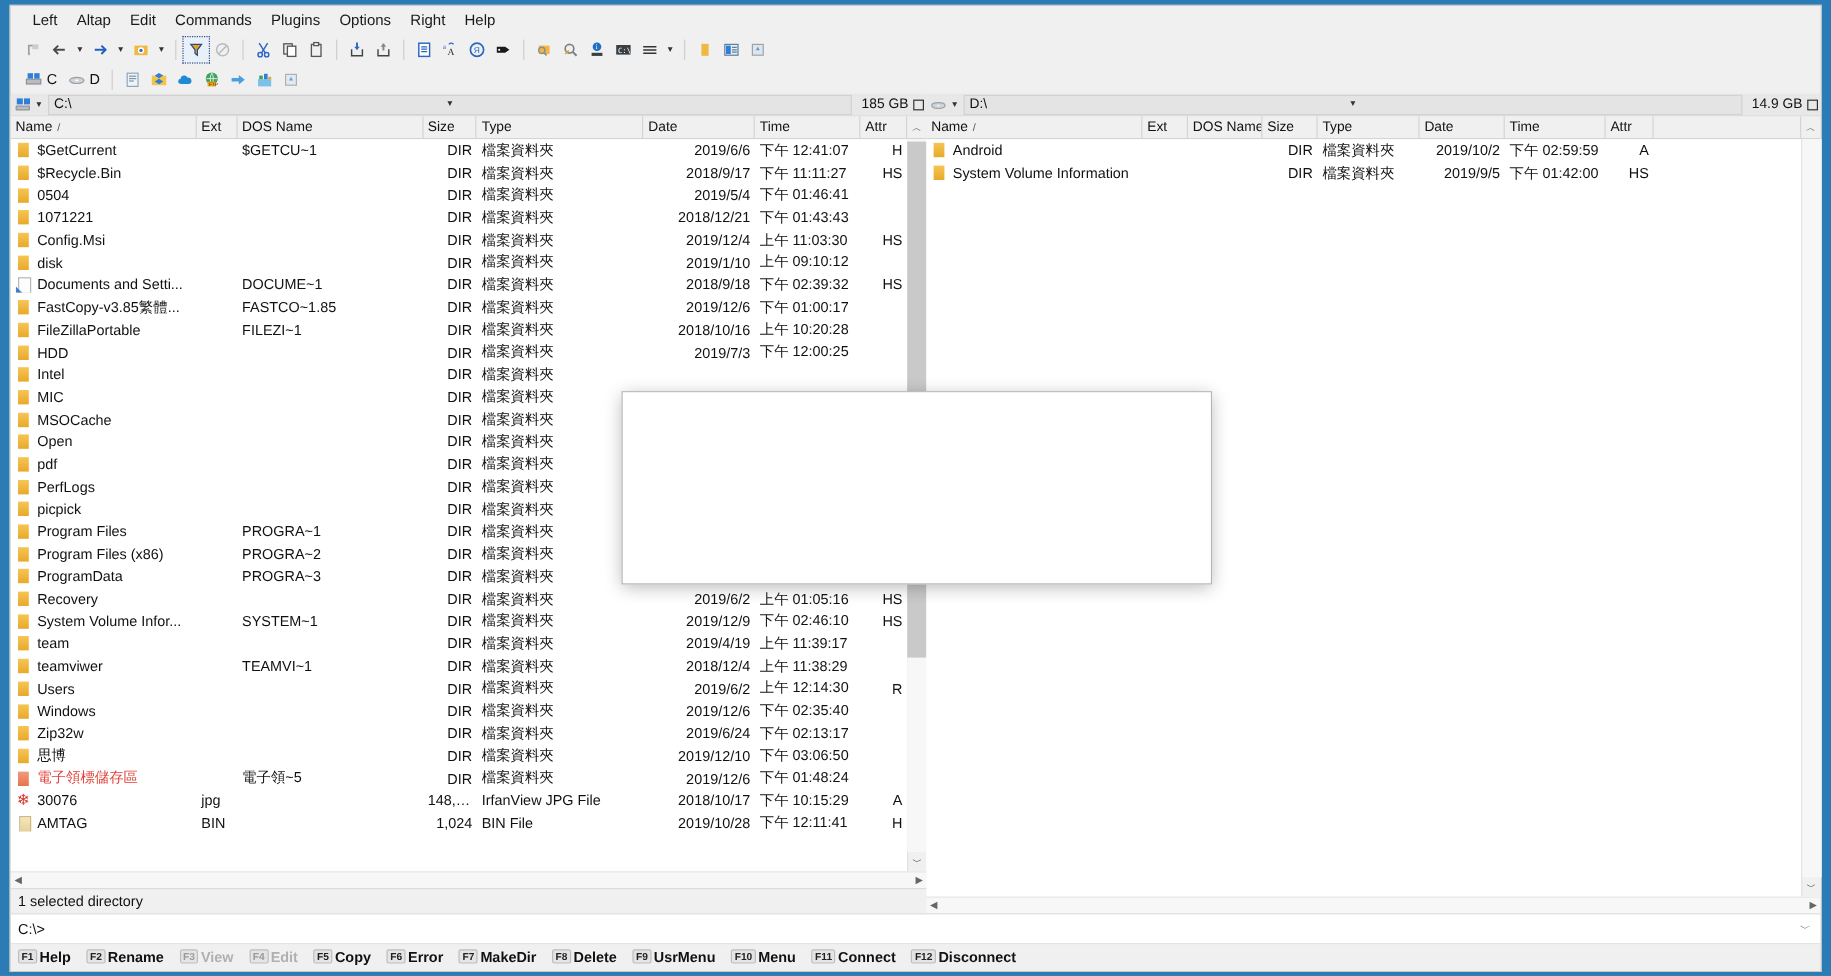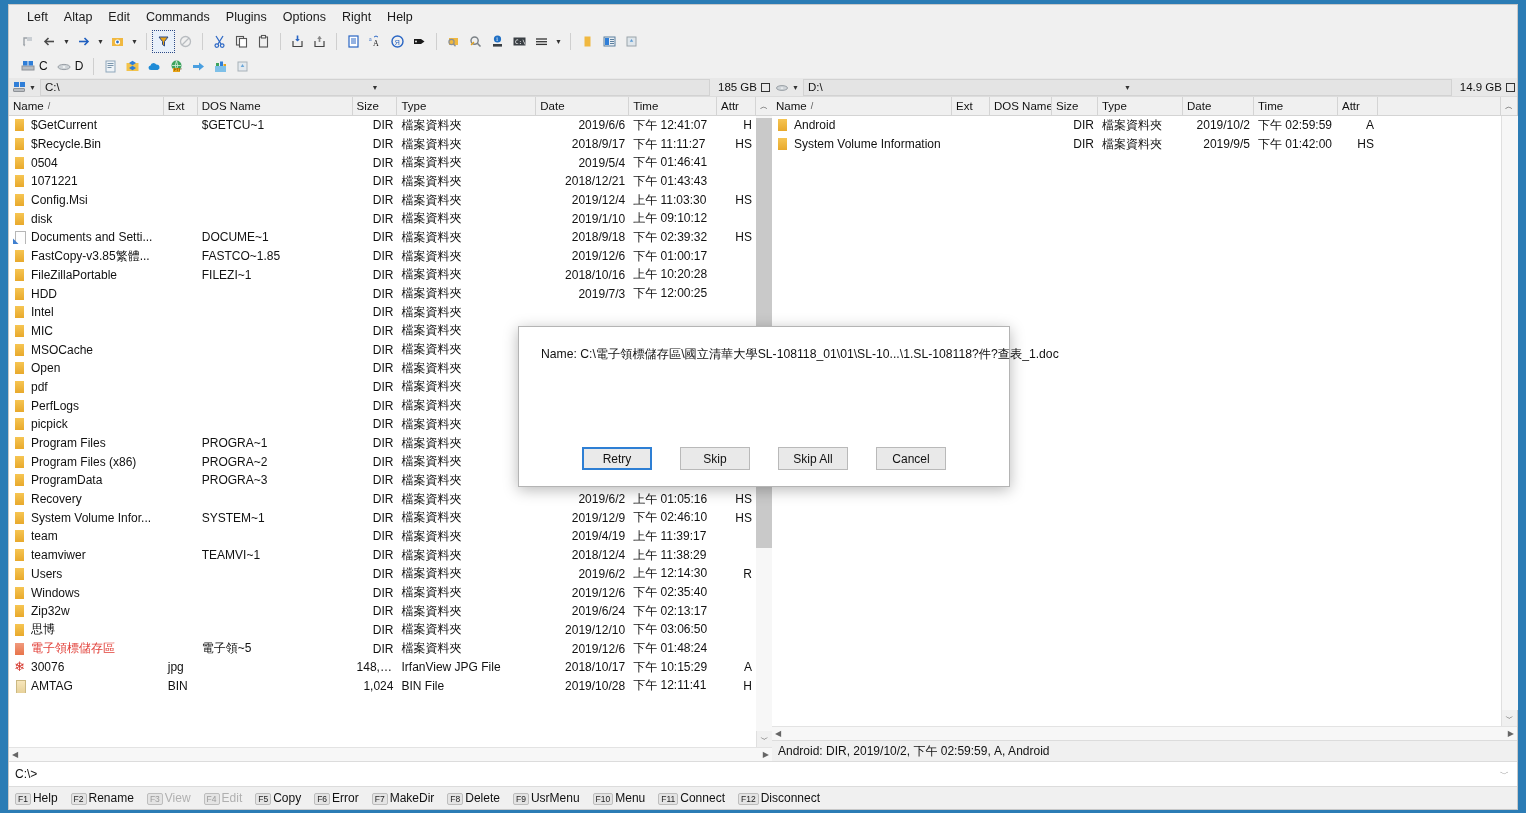--- a/index.html
+++ b/index.html
@@ -212,21 +212,21 @@
     background: #ffffff; border-top:1px solid #dcdcdc; border-bottom: 1px solid #dcdcdc;
     display: flex; align-items: center;
     padding-left: 6px; font-size: 12px; color: #111;
   }
   .cmdline .caretdown { margin-left:auto; margin-right: 8px; font-size: 9px; color:#666; }
 
   .fnbar {
     height: 22px; min-height: 22px; background: #f0f0f0;
     display: flex; align-items: center; padding-left: 6px; gap: 0px;
   }
-  .fnkey { display:flex; align-items:flex-end; gap:2px; padding: 0 7px 0 0; margin-right: 6px;}
+  .fnkey { display:flex; align-items:flex-start; gap:2px; padding: 0 7px 0 0; margin-right: 6px; font-weight: bold;}
   .fnkey .k {
     font-size: 8.5px; color:#222; background:#e4e4e4; border:1px solid #bdbdbd;
     border-radius:2px; padding: 0px 2px; line-height: 11px; height: 12px; display:flex; align-items:center;
   }
   .fnkey .lab { font-size: 12px; color:#111; }
   .fnkey.disabled .lab { color:#b0b0b0; }
   .fnkey.disabled .k { color:#9a9a9a; }
 
   
   .dlg {
@@ -956,20 +956,23 @@
             </div>
             <div class="arrow">﹀</div>
           </div>
         </div>
 
         <div class="hscroll">
           <span>◀</span>
           <span>▶</span>
         </div>
 
+        <div class="statusline">
+          <span>1 selected directory</span>
+        </div>
       </div>
 
       <div class="panelsplit"></div>
 
       <div class="panel right">
         <div class="drivebar">
           <div class="drive-icon">
             <svg width="15" height="13" viewBox="0 0 15 13">
                 <ellipse cx="7" cy="7" rx="5.5" ry="2.4" fill="#cfd4d8" stroke="#9aa0a6"></ellipse>
                 <ellipse cx="7" cy="7" rx="1.3" ry="0.6" fill="#fff"></ellipse>
@@ -1035,23 +1038,20 @@
             <div class="vtrack"></div>
             <div class="arrow">﹀</div>
           </div>
         </div>
 
         <div class="hscroll">
           <span>◀</span>
           <span>▶</span>
         </div>
 
-        <div class="statusline">
-          <span>Android: DIR, 2019/10/2, 下午 02:59:59, A, Android</span>
-        </div>
       </div>
     </div>
 
     <div class="cmdline">
       <span>C:\&gt;</span>
       <span class="caretdown">﹀</span>
     </div>
 
     <div class="fnbar" id="fnbar">
         <div class="fnkey">
@@ -1100,22 +1100,15 @@
         </div>
         <div class="fnkey">
           <span class="k">F12</span>
           <span class="lab">Disconnect</span>
         </div>
       </div>
   </div>
 
   <div class="dlg">
     <div class="dlg-body">
-      <div class="dlg-line">Name: C:\電子領標儲存區\國立清華大學SL-108118_01\01\SL-10...\1.SL-108118?件?查表_1.doc</div>
-    </div>
-    <div class="dlg-btns">
-      <div class="dbtn default">Retry</div>
-      <div class="dbtn">Skip</div>
-      <div class="dbtn">Skip All</div>
-      <div class="dbtn">Cancel</div>
     </div>
   </div>
 </div>
 
 </body></html>

